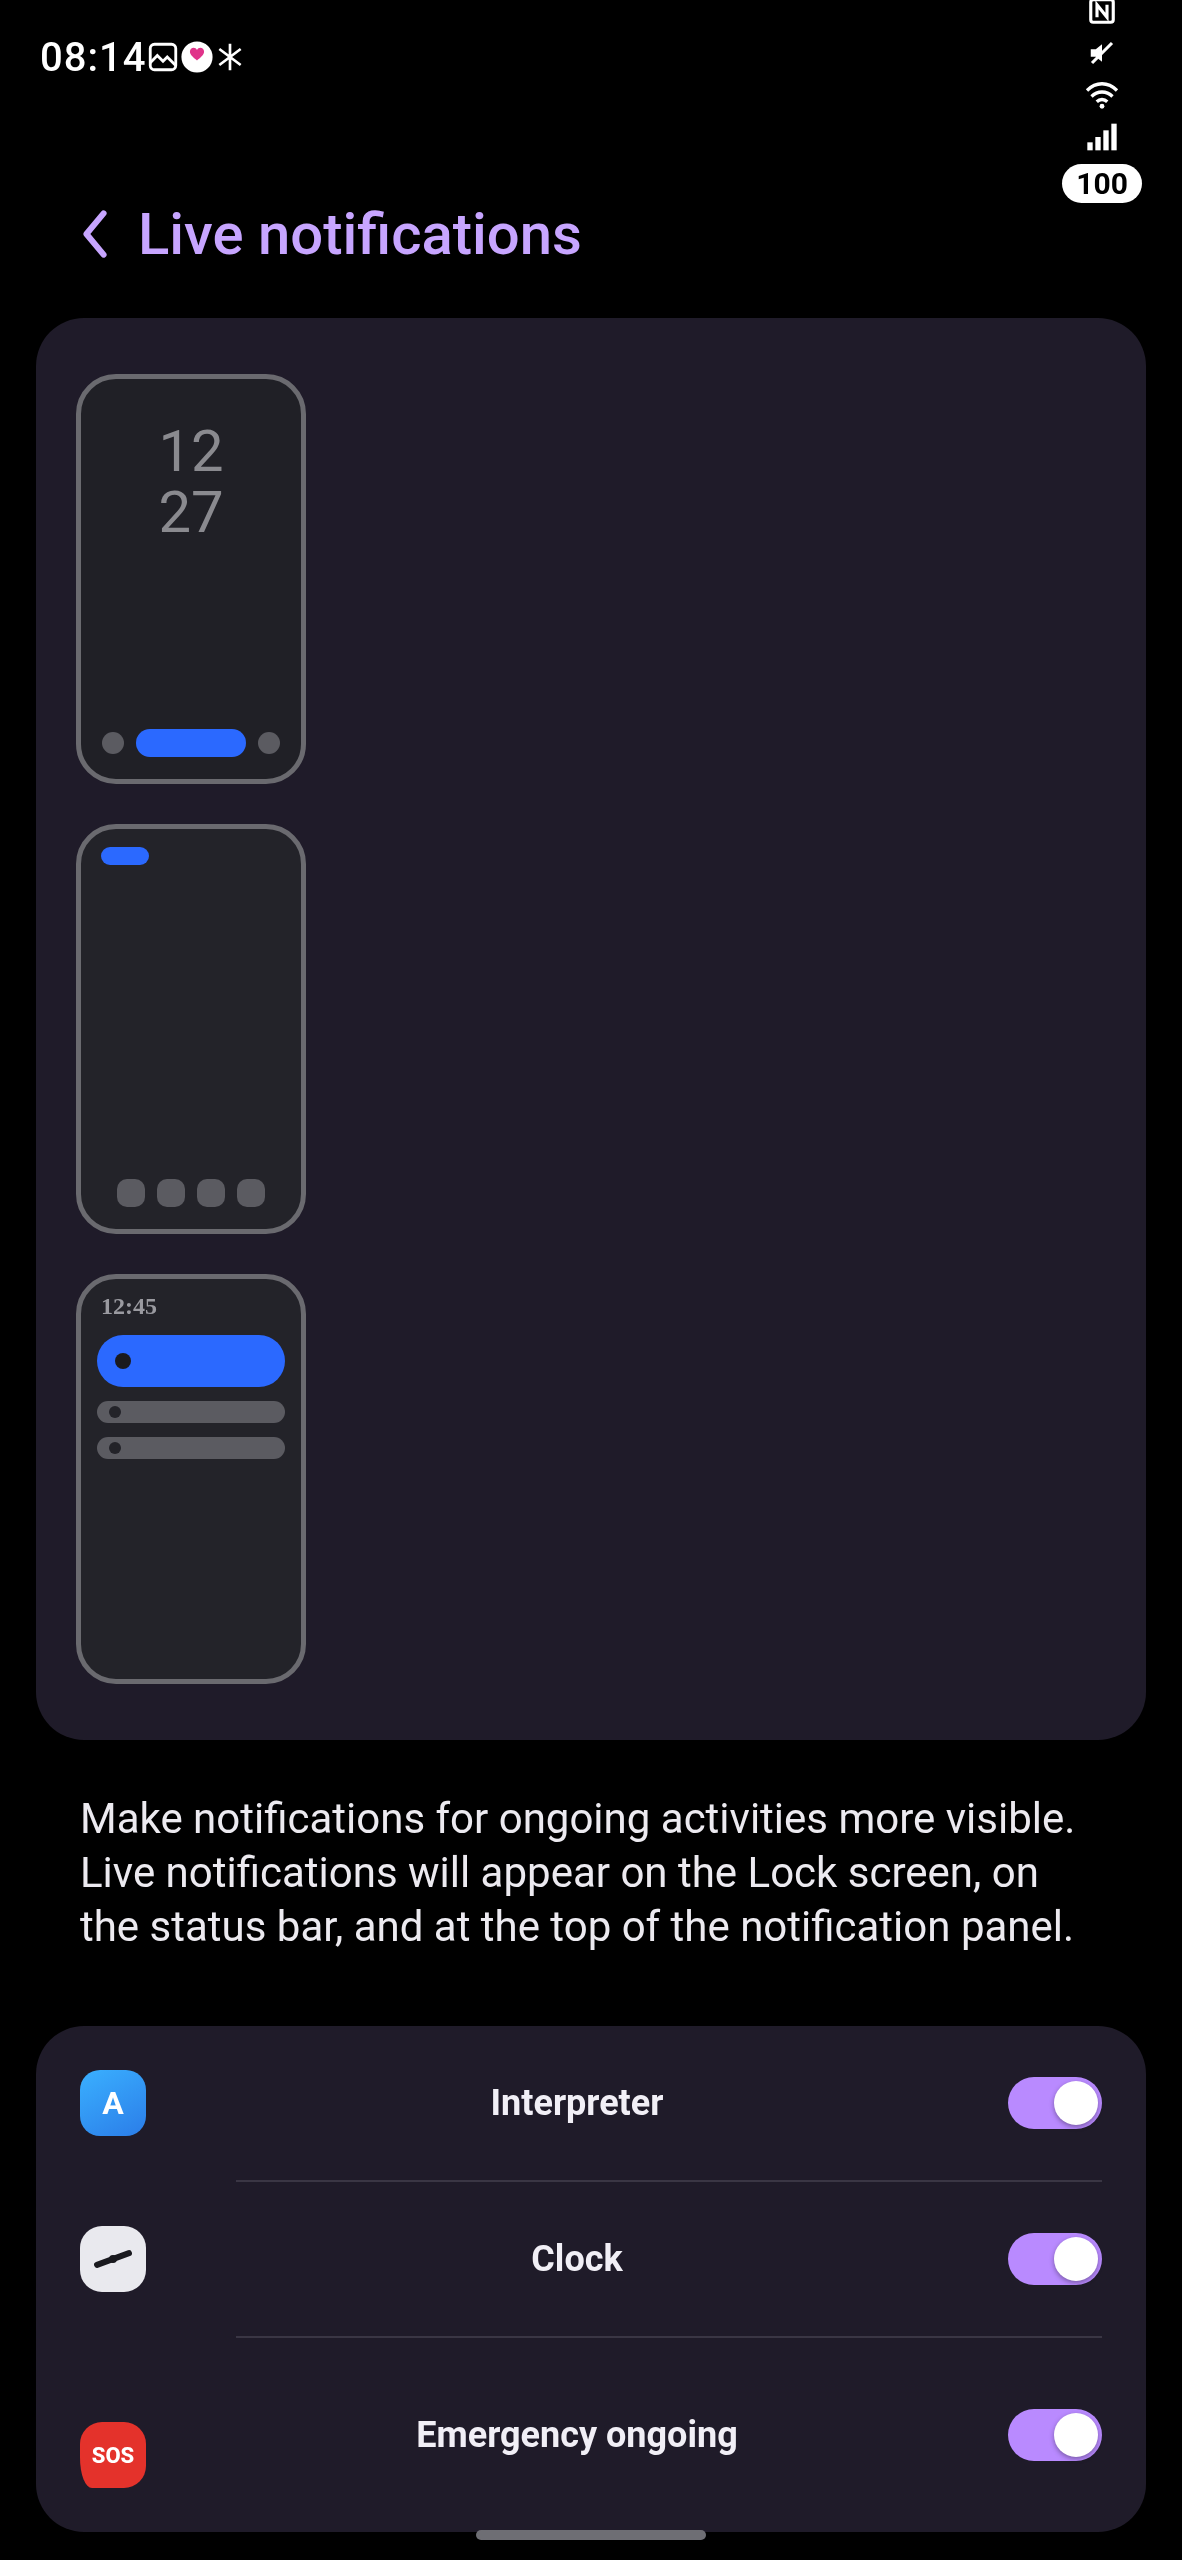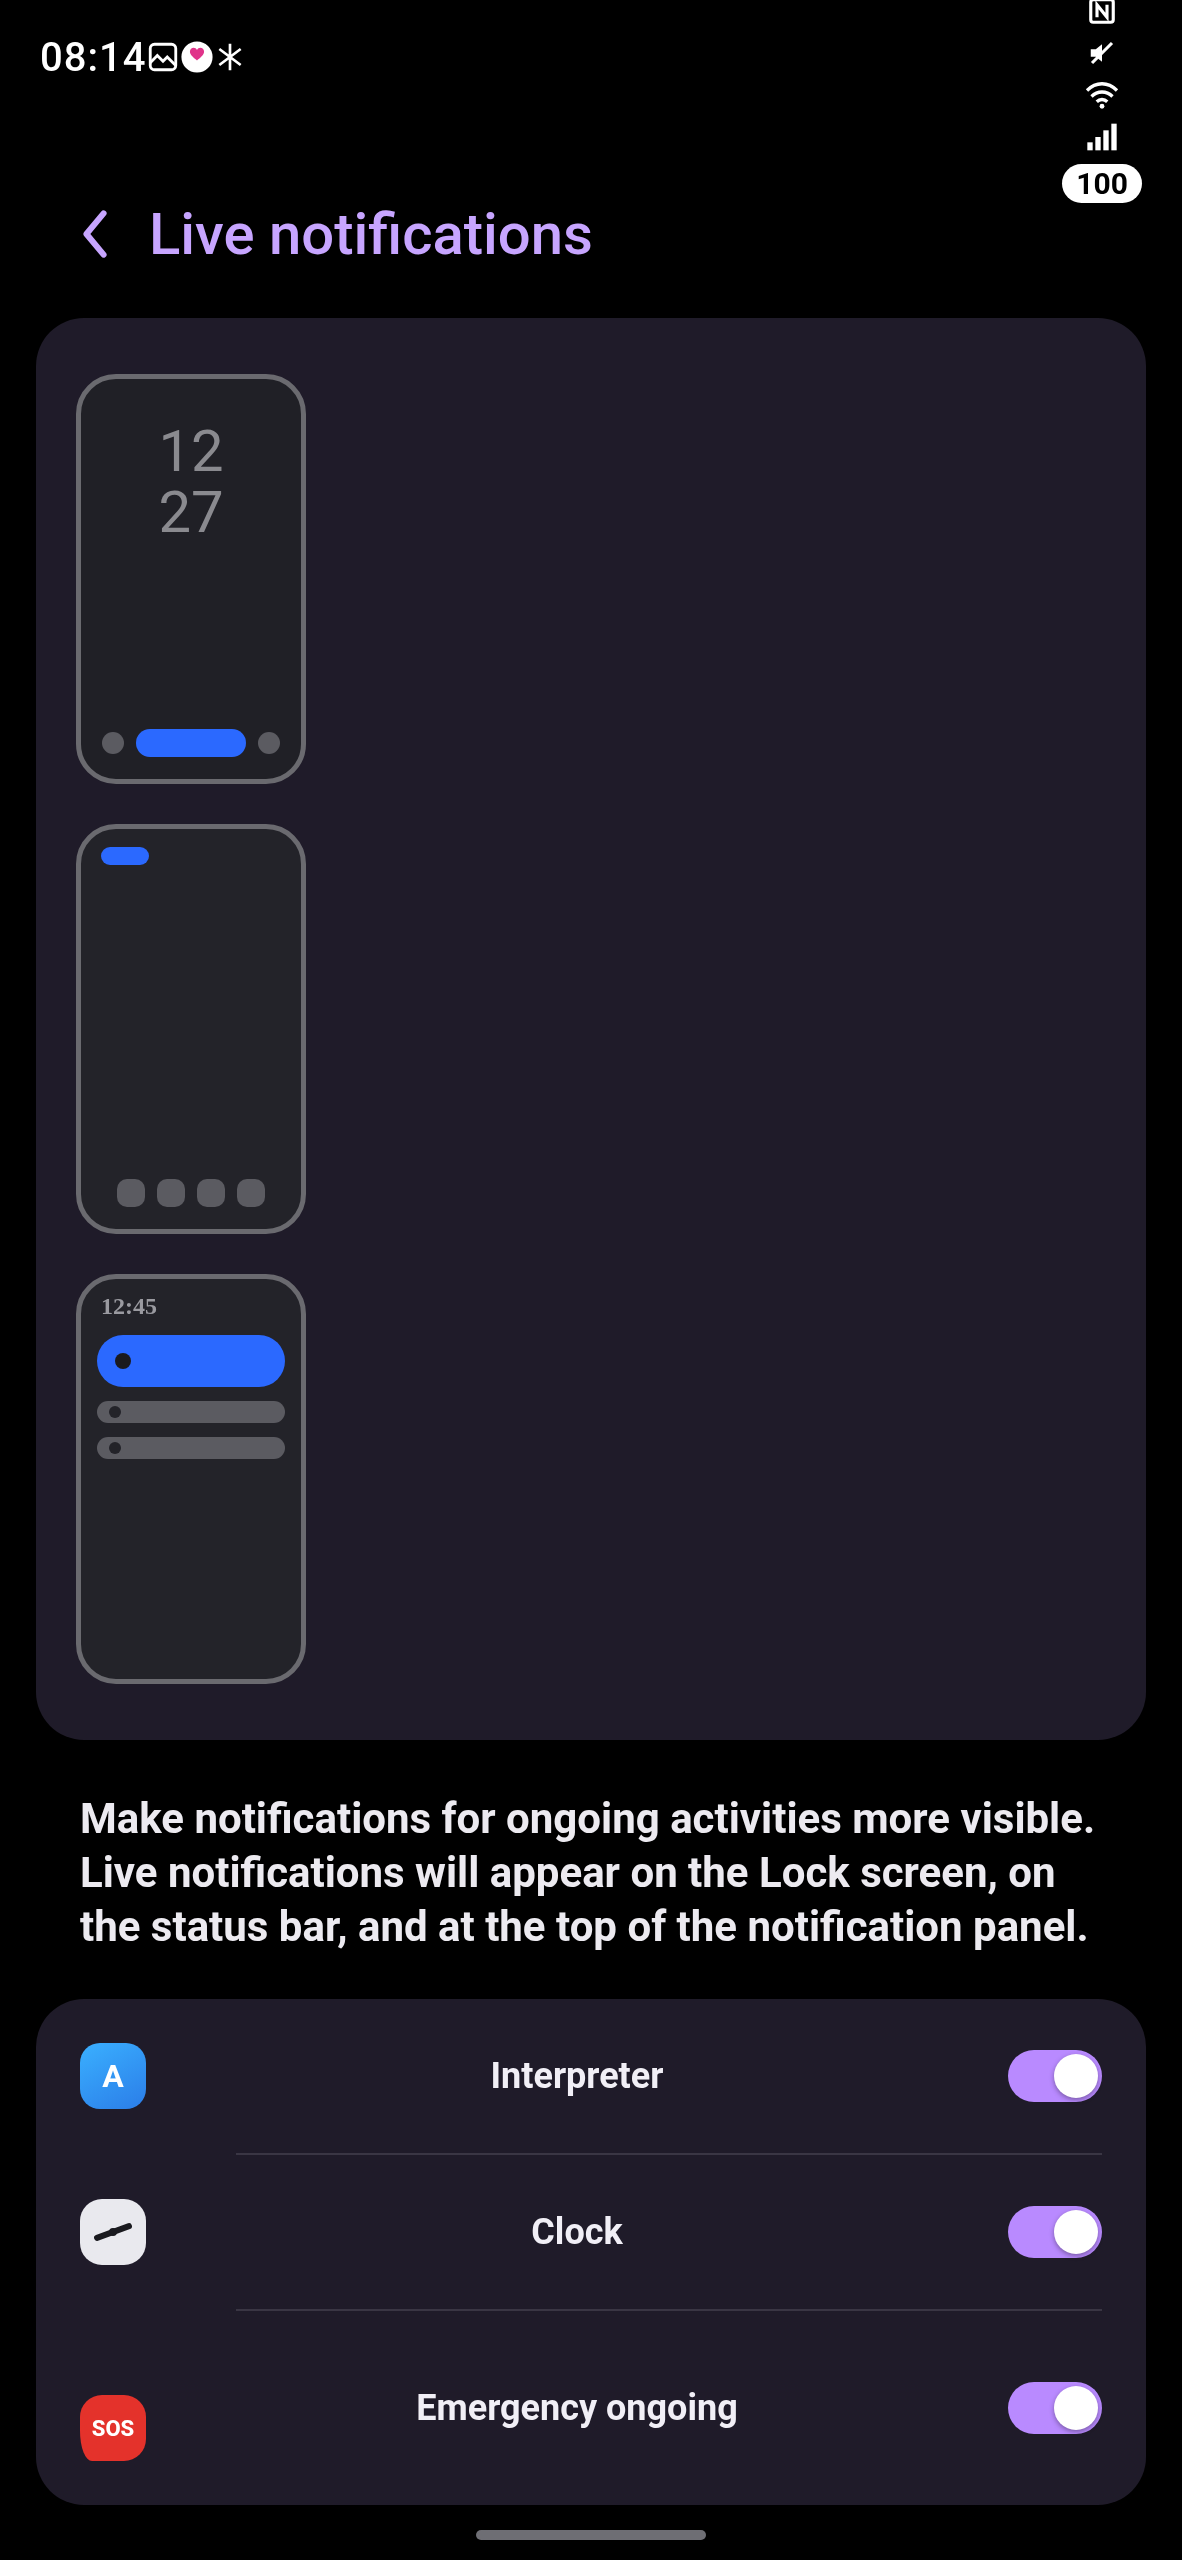--- a/index.html
+++ b/index.html
@@ -7,21 +7,21 @@
   
   
   .status-bar { display: flex; justify-content: space-between; align-items: center; padding: 24px 40px 0 40px; height: 90px; color: #fff; }
   .status-left { display: flex; align-items: center; }
   .status-time { font-size: 40px; font-weight: 500; letter-spacing: 1px; }
   .status-right { display: flex; align-items: center; gap: 12px; flex-direction: column; }
   .status-icon-box { display:inline-flex; align-items:center; justify-content:center; }
   .battery-pill { background:#fff; color:#000; border-radius: 22px; padding: 2px 14px; font-size: 30px; font-weight:700; }
 
   
-  .header { display: flex; align-items: center; gap: 39px; padding: 110px 60px 50px 80px; }
+  .header { display: flex; align-items: center; gap: 28px; padding: 110px 60px 50px 80px; }
   .back-chevron { width: 30px; height: 50px; display:flex; align-items:center; justify-content:center; }
   .page-title { color: #c7a5ff; font-size: 58px; font-weight: 500; }
 
   
   .preview-card { margin: 0 36px; background: #1f1b29; border-radius: 48px; padding: 56px 40px 56px 40px; display:flex; justify-content:center; gap: 40px; flex-direction: column; }
   .phone-mock { width: 230px; height: 410px; border: 5px solid #6a6a6f; border-radius: 40px; position: relative; background:#202026; }
   .phone-mock.inner-dark { background:#232329;font-family:Liberation Serif, serif; }
 
   
   .p1-time { color:#8a8a8f; font-size:58px; font-weight:400; text-align:center; margin-top:42px; line-height:1.05; }
@@ -36,21 +36,21 @@
 
   
   .p3-time { color:#9a9aa0; font-size:24px; font-weight:600; position:absolute; top:14px; left:20px; }
   .p3-items { position:absolute; top:56px; left:16px; right:16px; display:flex; flex-direction:column; gap:14px; }
   .p3-bar1 { height:52px; border-radius:26px; background:#2b69ff; position:relative; }
   .p3-bar1::before { content:""; position:absolute; left:18px; top:50%; transform:translateY(-50%); width:16px; height:16px; border-radius:50%; background:#1a1a1f; }
   .p3-bar2 { height:22px; border-radius:14px; background:#5b5b61; position:relative; }
   .p3-bar2::before { content:""; position:absolute; left:12px; top:50%; transform:translateY(-50%); width:12px; height:12px; border-radius:50%; background:#232329; }
 
   
-  .description { color:#eceaf0; font-size:42px; line-height:1.28; padding: 52px 80px 46px 80px; font-weight:700; }
+  .description { color:#eceaf0; font-size:42px; line-height:1.28; padding: 52px 80px 73px 80px; font-weight:400; }
 
   
   .settings-card { margin: 0 36px; background:#1f1b29; border-radius:48px; overflow:hidden; }
   .settings-item { display:flex; align-items:center; padding: 44px 44px; gap: 50px; }
   .divider { height:2px; background:#3a3644; margin-left:200px; margin-right:44px; }
   .app-icon { width:66px; height:66px; border-radius:20px; display:flex; align-items:center; justify-content:center; flex-shrink:0; }
   .icon-interpreter { background: linear-gradient(150deg,#3ab0ff,#2b7de8); color:#fff; font-size:32px; font-weight:700; }
   .icon-clock { background:#e9e9ee; position:relative; border-radius:22px; }
   .icon-clock::after { content:""; position:absolute; width:40px; height:6px; background:#1a1a1f; top:50%; left:50%; transform:translate(-50%,-50%) rotate(-20deg); border-radius:4px; }
   .icon-clock::before { content:""; position:absolute; width:8px; height:8px; border-radius:50%; background:#1a1a1f; top:50%; left:50%; transform:translate(-50%,-50%); }

